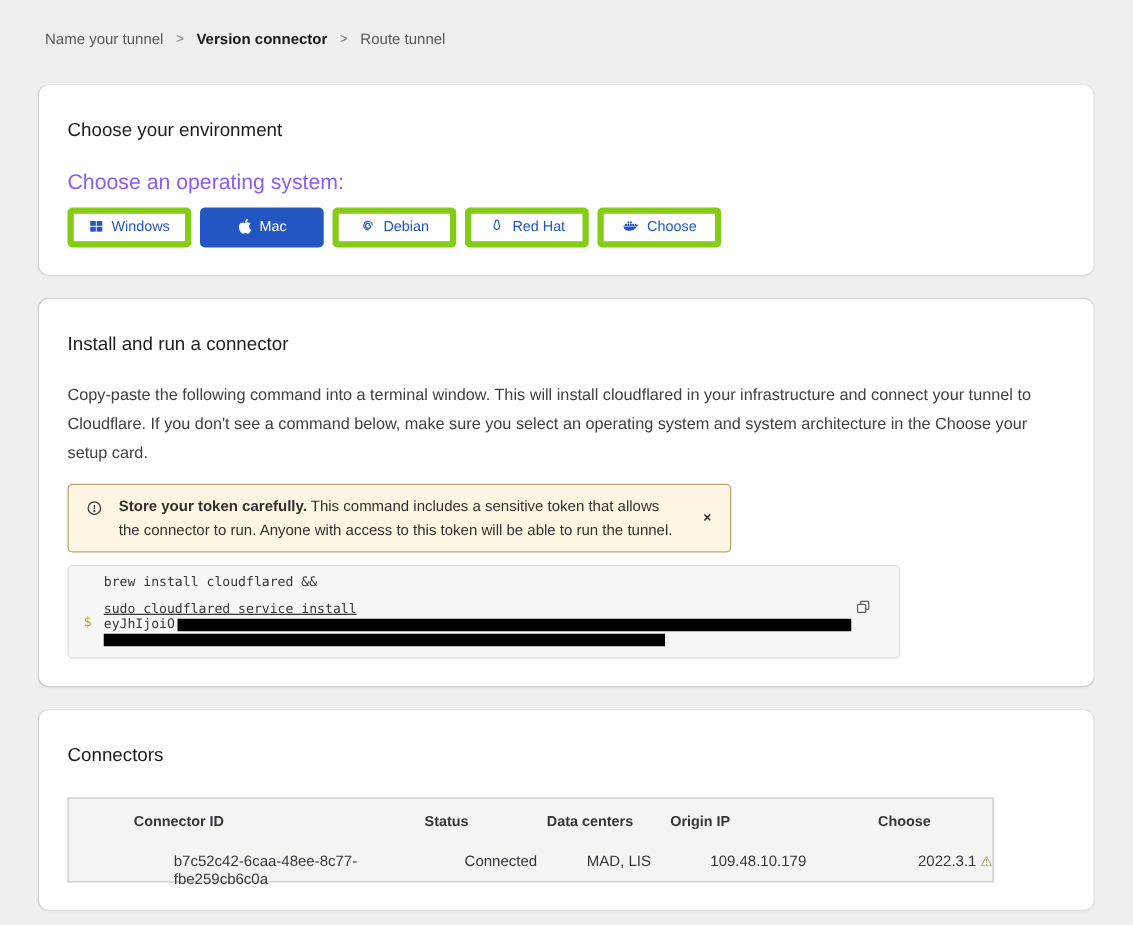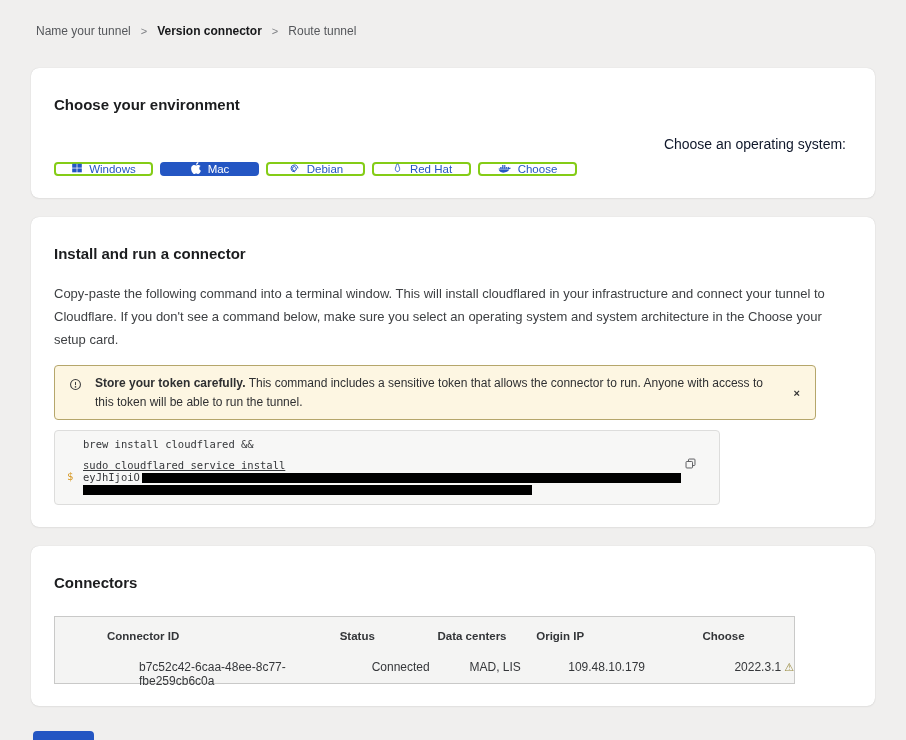--- a/index.html
+++ b/index.html
@@ -24,45 +24,45 @@
   
   .card {
     background:#ffffff;
     border-radius:8px;
     box-shadow:0 0 1px rgba(0,0,0,0.18), 0 1px 2px rgba(0,0,0,0.05);
     margin-top:19px;
     padding:28px 29px 22px 23px;
   }
   .card:first-of-type { margin-top:30px; }
   .card h2 {
-    font-size:15px; font-weight:bold; color:#1c1d1f; line-height:18px;
-  }
-
-  
-  .os-label { font-size:14px; color:#0f172a; margin-top:22px;text-align:right; }
+    font-size:15px; font-weight:normal; color:#1c1d1f; line-height:18px;
+  }
+
+  
+  .os-label { font-size:17px; color:#8b5cf6; margin-top:22px; }
   .os-row { display:flex; gap:7px; margin-top:10px; }
   .os-btn {
-    width:99px; height:14px;
+    width:99px; height:32px;
     display:flex; align-items:center; justify-content:center; gap:6px;
-    border:2px solid #84cc16; border-radius:4px;
+    border:5px solid #84cc16; border-radius:4px;
     background:#ffffff; color:#2456c3;
     font-family:"Liberation Sans", sans-serif;
     font-size:11.5px; cursor:pointer;
   }
   .os-btn.selected { background:#2456c3; color:#ffffff; border-color:#2456c3; }
   .os-btn svg { flex:0 0 auto; }
 
   
   .desc {
     font-size:13px; color:#3e4043; line-height:1.75;
     margin-top:20px; max-width:796px;
   }
   .warning-banner {
     position:relative;
-    width:762px; margin-top:14px;
+    width:531px; margin-top:14px;
     background:#fdf6e2;
     border:1px solid #b5a66b;
     border-radius:4px;
     padding:8px 44px 8px 40px;
     font-size:12px; color:#2f3032; line-height:1.55;
   }
   .warning-banner .w-icon { position:absolute; left:13px; top:11px; color:#3a3b3d; }
   .warning-banner .w-close {
     position:absolute; right:15px; top:50%; transform:translateY(-50%);
     font-size:11px; font-weight:bold; color:#333; cursor:pointer; line-height:1;

